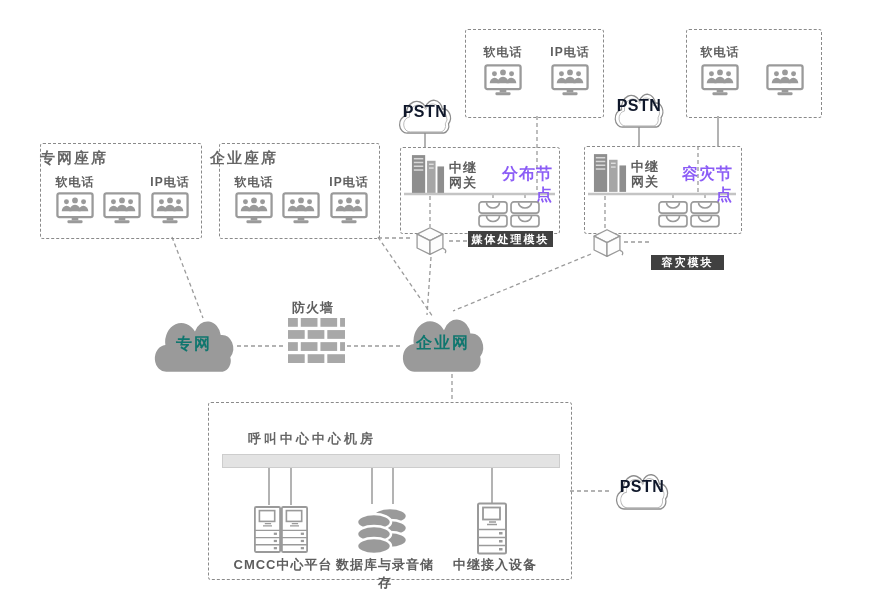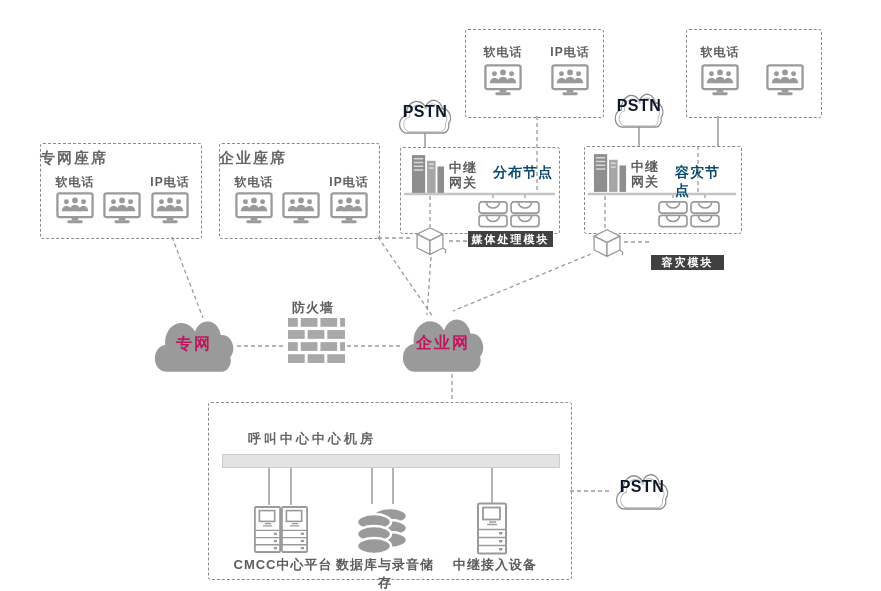--- a/index.html
+++ b/index.html
@@ -23,38 +23,38 @@
     font-size:15px;font-weight:bold;color:#666;
     text-align:left;letter-spacing:2px;z-index:2;
   }
   .small-label{
     position:absolute;
     font-size:12px;font-weight:bold;color:#5d5d5d;
     text-align:center;letter-spacing:1px;z-index:2;
   }
   .node-title{
     position:absolute;
-    font-size:14px;font-weight:bold;color:#0c4a6e;
-    letter-spacing:1px;z-index:2;
+    font-size:16px;font-weight:bold;color:#8b5cf6;
+    letter-spacing:1px;z-index:2;text-align:right;
   }
   .gw-label{
     position:absolute;
     font-size:13px;font-weight:bold;color:#5d5d5d;
     line-height:15px;letter-spacing:1px;z-index:2;
   }
   .badge{
     position:absolute;
     background:#404040;color:#fff;
     font-size:11px;font-weight:bold;letter-spacing:2px;
     display:flex;align-items:center;justify-content:center;
     z-index:3;
   }
   .cloud{position:absolute;z-index:2;display:flex;align-items:center;justify-content:center;}
   .cloud svg{position:absolute;left:0;top:0;width:100%;height:100%;}
-  .cloud-label{position:relative;color:#be185d;font-weight:bold;font-size:16px;letter-spacing:2px;z-index:2;padding-bottom:2px;}
+  .cloud-label{position:relative;color:#0f766e;font-weight:bold;font-size:16px;letter-spacing:2px;z-index:2;padding-bottom:2px;}
   .pstn-label{position:relative;color:#0f172a;font-weight:bold;font-size:16px;letter-spacing:.5px;z-index:2;padding-bottom:3px;}
   .icon{position:absolute;z-index:2;}
   .bus-bar{
     position:absolute;
     background:#e3e3e3;border:1px solid #cdcdcd;
     z-index:2;
   }
   .dc-title{
     position:absolute;
     font-size:13px;font-weight:bold;color:#666;
@@ -190,21 +190,21 @@
       <use href="#sym-monitor"></use>
     </svg>
   <svg class="icon" style="left:103px;top:191px;width:38px;height:34px;" viewBox="0 0 40 34">
       <use href="#sym-monitor"></use>
     </svg>
   <svg class="icon" style="left:151px;top:191px;width:38px;height:34px;" viewBox="0 0 40 34">
       <use href="#sym-monitor"></use>
     </svg>
 
   <div class="dashed-box" style="left:219px;top:143px;width:159px;height:94px;"></div>
-  <div class="box-title" style="left:219px;top:149px;width:171px;">企业座席</div>
+  <div class="box-title" style="left:210px;top:149px;width:171px;">企业座席</div>
   <div class="small-label" style="left:233px;top:174px;width:42px;">软电话</div>
   <div class="small-label" style="left:328px;top:174px;width:42px;">IP电话</div>
   <svg class="icon" style="left:235px;top:191px;width:38px;height:34px;" viewBox="0 0 40 34">
       <use href="#sym-monitor"></use>
     </svg>
   <svg class="icon" style="left:282px;top:191px;width:38px;height:34px;" viewBox="0 0 40 34">
       <use href="#sym-monitor"></use>
     </svg>
   <svg class="icon" style="left:330px;top:191px;width:38px;height:34px;" viewBox="0 0 40 34">
       <use href="#sym-monitor"></use>

